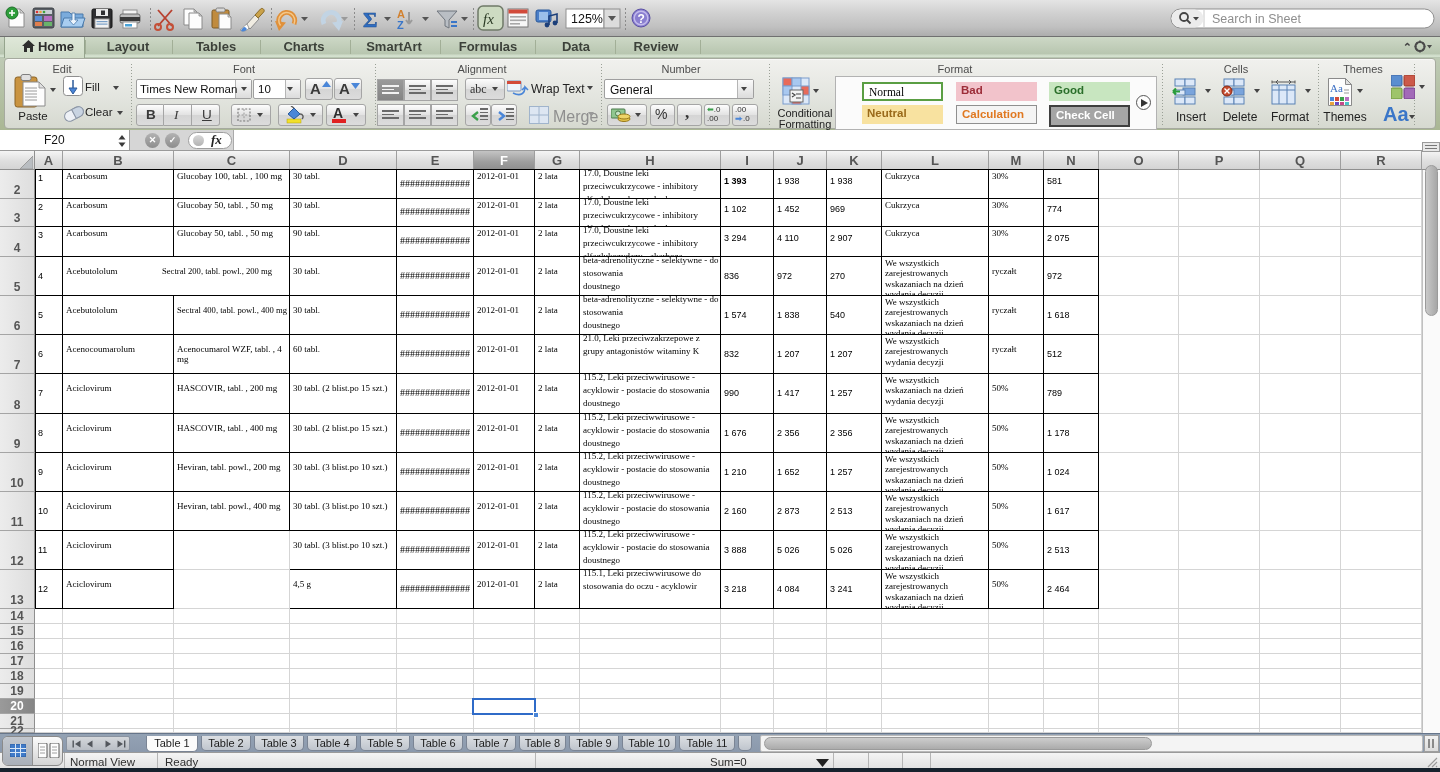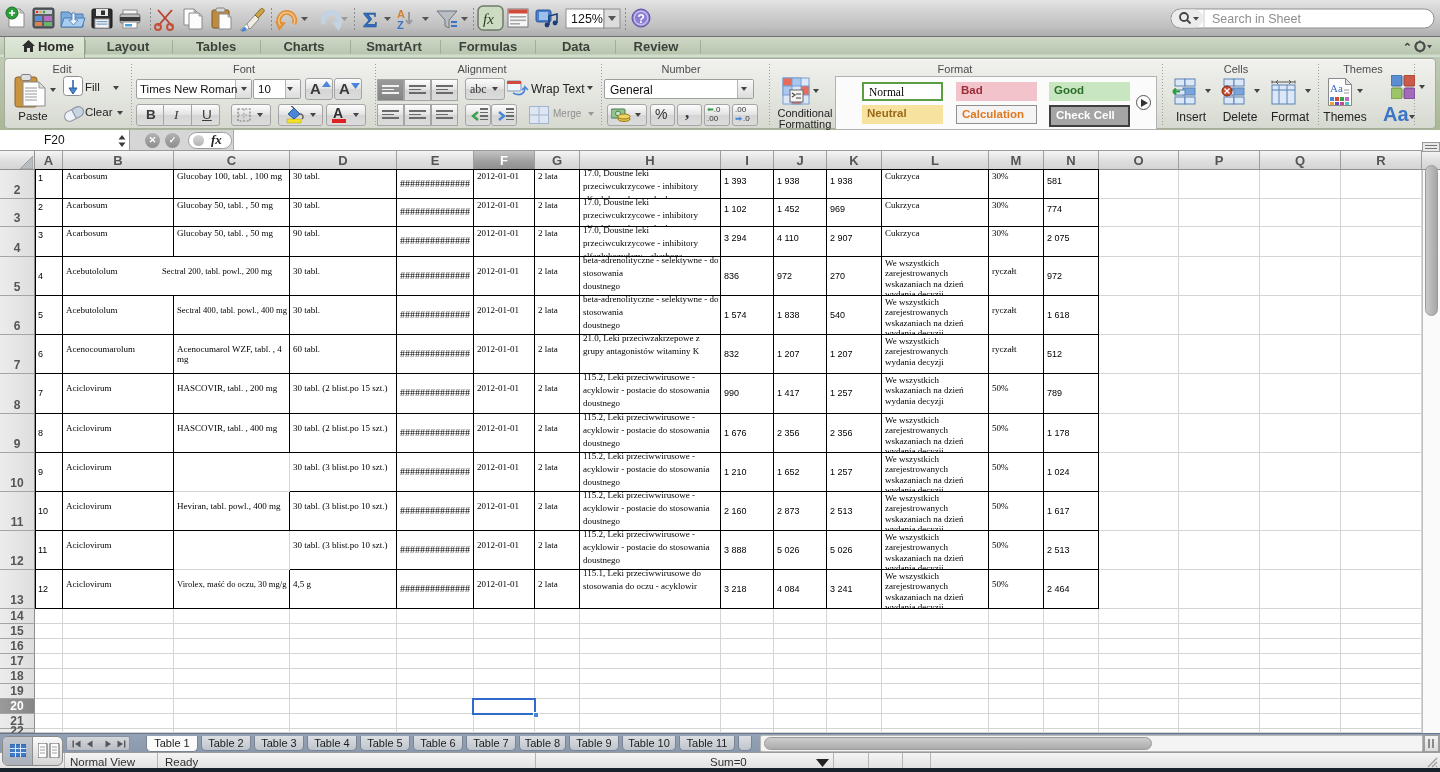--- a/index.html
+++ b/index.html
@@ -317,21 +317,21 @@
       <path d="M5 4 l5 4 -5 4" stroke="#4a86d8" stroke-width="2.4" fill="none"></path>
     </svg>
     <div class="abs" style="left:501px;top:49.0px;width:8px;height:1.5px;background:#6a6a6a"></div>
     <div class="abs" style="left:501px;top:52.5px;width:8px;height:1.5px;background:#6a6a6a"></div>
     <div class="abs" style="left:501px;top:56.0px;width:8px;height:1.5px;background:#6a6a6a"></div>
     <div class="abs" style="left:501px;top:59.5px;width:8px;height:1.5px;background:#6a6a6a"></div>
     <svg class="abs" style="left:524px;top:47px" width="20" height="18" viewBox="0 0 20 18">
       <rect x="0.5" y="0.5" width="19" height="17" fill="#dde6f2" stroke="#a0b4cc"></rect>
       <path d="M10 0.5 v17 M0.5 9 h19" stroke="#a0b4cc"></path>
     </svg>
-    <div class="rlbl" style="left:548px;top:49px;width:44px;font-size:10px;color:#8f8f8f;text-align:left">Merge</div>
+    <div class="rlbl" style="left:548px;top:49px;width:44px;font-size:16px;color:#8f8f8f;text-align:left">Merge</div>
     <div class="arr" style="left:583px;top:53px;border-left-width:3px;border-right-width:3px;border-top-color:#999"></div>
     <div class="combo" style="left:599px;top:20px;width:150px;height:20px">
       <div class="cb" style="width:16px"></div>
     </div>
     <div class="abs" style="left:605px;top:24px;font-size:12px;color:#111">General</div>
     <div class="arr" style="left:736px;top:28px;border-left-width:3px;border-right-width:3px"></div>
     <div class="btn" style="left:602px;top:45px;width:40px;height:22px"></div>
     <svg class="abs" style="left:606px;top:48px" width="20" height="16" viewBox="0 0 20 16">
       <rect x="0" y="2" width="14" height="9" rx="1" fill="#8fc68f" stroke="#4a7a4a"></rect>
       <circle cx="7" cy="6.5" r="2.5" fill="#c6e2c6" stroke="#4a7a4a"></circle>
@@ -535,21 +535,21 @@
     </div>
     <div class="cell padt2" style="left:63px;top:19px;width:111px;height:29px;">Acarbosum</div>
     <div class="cell padt2" style="left:174px;top:19px;width:116px;height:29px;">Glucobay 100, tabl. , 100 mg</div>
     <div class="cell padt2" style="left:290px;top:19px;width:107px;height:29px;">30 tabl.</div>
     <div class="cell num" style="left:397px;top:19px;width:77px;height:29px;font-family:Liberation Serif,serif;font-size:10px;letter-spacing:0;">##############</div>
     <div class="cell padt2" style="left:474px;top:19px;width:61px;height:29px;">2012-01-01</div>
     <div class="cell padt2" style="left:535px;top:19px;width:45px;height:29px;">2 lata</div>
     <div class="cell hcell" style="left:580px;top:19px;width:141px;height:29px;">
       <div class="in">17.0, Doustne leki<br>przeciwcukrzycowe - inhibitory<br>alfaglukozydazy - akarboza</div>
     </div>
-    <div class="cell num nup" style="left:721px;top:19px;width:53px;height:29px;">1 393</div>
+    <div class="cell num nup" style="left:721px;top:19px;width:53px;height:29px;font-weight:bold;">1 393</div>
     <div class="cell num nup" style="left:774px;top:19px;width:53px;height:29px;">1 938</div>
     <div class="cell num nup" style="left:827px;top:19px;width:55px;height:29px;">1 938</div>
     <div class="cell lcell" style="left:882px;top:19px;width:107px;height:29px;">Cukrzyca</div>
     <div class="cell padt2" style="left:989px;top:19px;width:55px;height:29px;">30%</div>
     <div class="cell num nup" style="left:1044px;top:19px;width:55px;height:29px;">581</div>
     <div class="cell " style="left:35px;top:48px;width:28px;height:28px;font-family:Liberation Sans,sans-serif;">
       <span class="npad2">2</span>
     </div>
     <div class="cell padt2" style="left:63px;top:48px;width:111px;height:28px;">Acarbosum</div>
     <div class="cell padt2" style="left:174px;top:48px;width:116px;height:28px;">Glucobay 50, tabl. , 50 mg</div>
@@ -660,20 +660,21 @@
       <div class="in">115.2, Leki przeciwwirusowe -<br>acyklowir - postacie do stosowania<br>doustnego</div>
     </div>
     <div class="cell num" style="left:721px;top:263px;width:53px;height:39px;">1 676</div>
     <div class="cell num" style="left:774px;top:263px;width:53px;height:39px;">2 356</div>
     <div class="cell num" style="left:827px;top:263px;width:55px;height:39px;">2 356</div>
     <div class="cell lcell" style="left:882px;top:263px;width:107px;height:39px;">We wszystkich<br>zarejestrowanych<br>wskazaniach na dzień<br>wydania decyzji</div>
     <div class="cell padt" style="left:989px;top:263px;width:55px;height:39px;">50%</div>
     <div class="cell num" style="left:1044px;top:263px;width:55px;height:39px;">1 178</div>
     <div class="cell num" style="left:35px;top:302px;width:28px;height:39px;">9</div>
     <div class="cell padt" style="left:63px;top:302px;width:111px;height:39px;">Aciclovirum</div>
+    <div class="cell padt" style="left:174px;top:302px;width:116px;height:39px;">Heviran, tabl. powl., 200 mg</div>
     <div class="cell padt" style="left:290px;top:302px;width:107px;height:39px;">30 tabl. (3 blist.po 10 szt.)</div>
     <div class="cell num" style="left:397px;top:302px;width:77px;height:39px;font-family:Liberation Serif,serif;font-size:10px;letter-spacing:0;">##############</div>
     <div class="cell padt" style="left:474px;top:302px;width:61px;height:39px;">2012-01-01</div>
     <div class="cell padt" style="left:535px;top:302px;width:45px;height:39px;">2 lata</div>
     <div class="cell hcell" style="left:580px;top:302px;width:141px;height:39px;">
       <div class="in">115.2, Leki przeciwwirusowe -<br>acyklowir - postacie do stosowania<br>doustnego</div>
     </div>
     <div class="cell num" style="left:721px;top:302px;width:53px;height:39px;">1 210</div>
     <div class="cell num" style="left:774px;top:302px;width:53px;height:39px;">1 652</div>
     <div class="cell num" style="left:827px;top:302px;width:55px;height:39px;">1 257</div>
@@ -706,21 +707,20 @@
       <div class="in">115.2, Leki przeciwwirusowe -<br>acyklowir - postacie do stosowania<br>doustnego</div>
     </div>
     <div class="cell num" style="left:721px;top:380px;width:53px;height:39px;">3 888</div>
     <div class="cell num" style="left:774px;top:380px;width:53px;height:39px;">5 026</div>
     <div class="cell num" style="left:827px;top:380px;width:55px;height:39px;">5 026</div>
     <div class="cell lcell" style="left:882px;top:380px;width:107px;height:39px;">We wszystkich<br>zarejestrowanych<br>wskazaniach na dzień<br>wydania decyzji</div>
     <div class="cell padt" style="left:989px;top:380px;width:55px;height:39px;">50%</div>
     <div class="cell num" style="left:1044px;top:380px;width:55px;height:39px;">2 513</div>
     <div class="cell num" style="left:35px;top:419px;width:28px;height:39px;">12</div>
     <div class="cell padt" style="left:63px;top:419px;width:111px;height:39px;">Aciclovirum</div>
-    <div class="cell padt fit" style="left:174px;top:419px;width:116px;height:39px;">Virolex, maść do oczu, 30 mg/g</div>
     <div class="cell padt" style="left:290px;top:419px;width:107px;height:39px;">4,5 g</div>
     <div class="cell num" style="left:397px;top:419px;width:77px;height:39px;font-family:Liberation Serif,serif;font-size:10px;letter-spacing:0;">##############</div>
     <div class="cell padt" style="left:474px;top:419px;width:61px;height:39px;">2012-01-01</div>
     <div class="cell padt" style="left:535px;top:419px;width:45px;height:39px;">2 lata</div>
     <div class="cell hcell" style="left:580px;top:419px;width:141px;height:39px;">
       <div class="in">115.1, Leki przeciwwirusowe do<br>stosowania do oczu - acyklowir</div>
     </div>
     <div class="cell num" style="left:721px;top:419px;width:53px;height:39px;">3 218</div>
     <div class="cell num" style="left:774px;top:419px;width:53px;height:39px;">4 084</div>
     <div class="cell num" style="left:827px;top:419px;width:55px;height:39px;">3 241</div>

